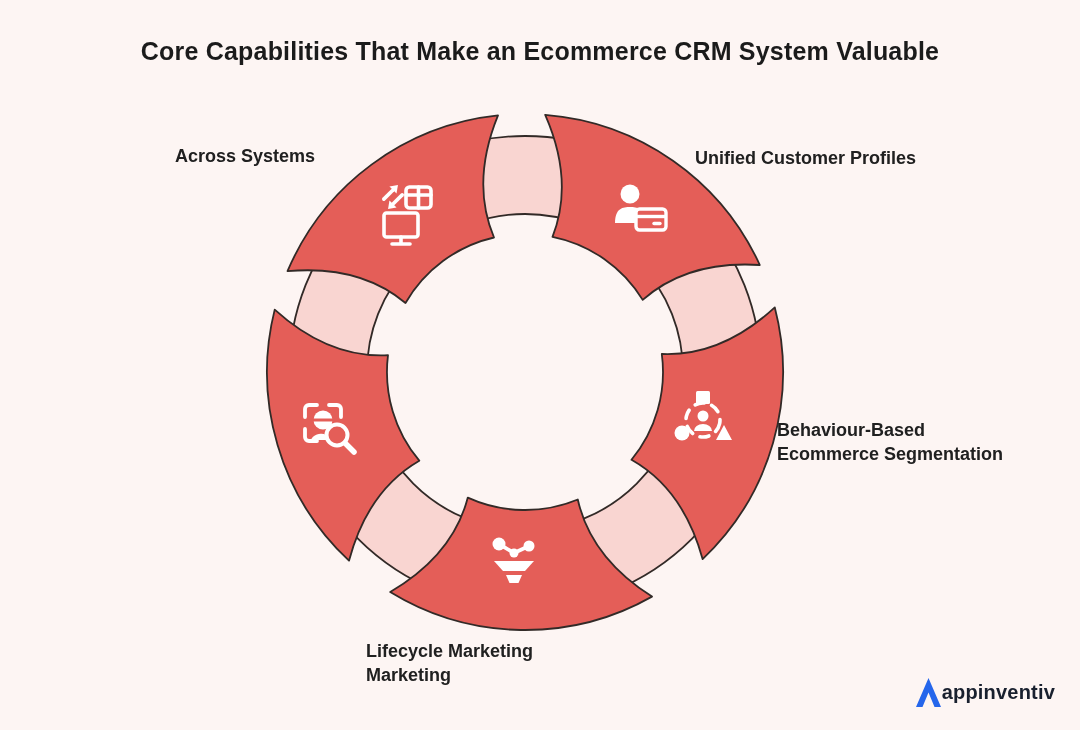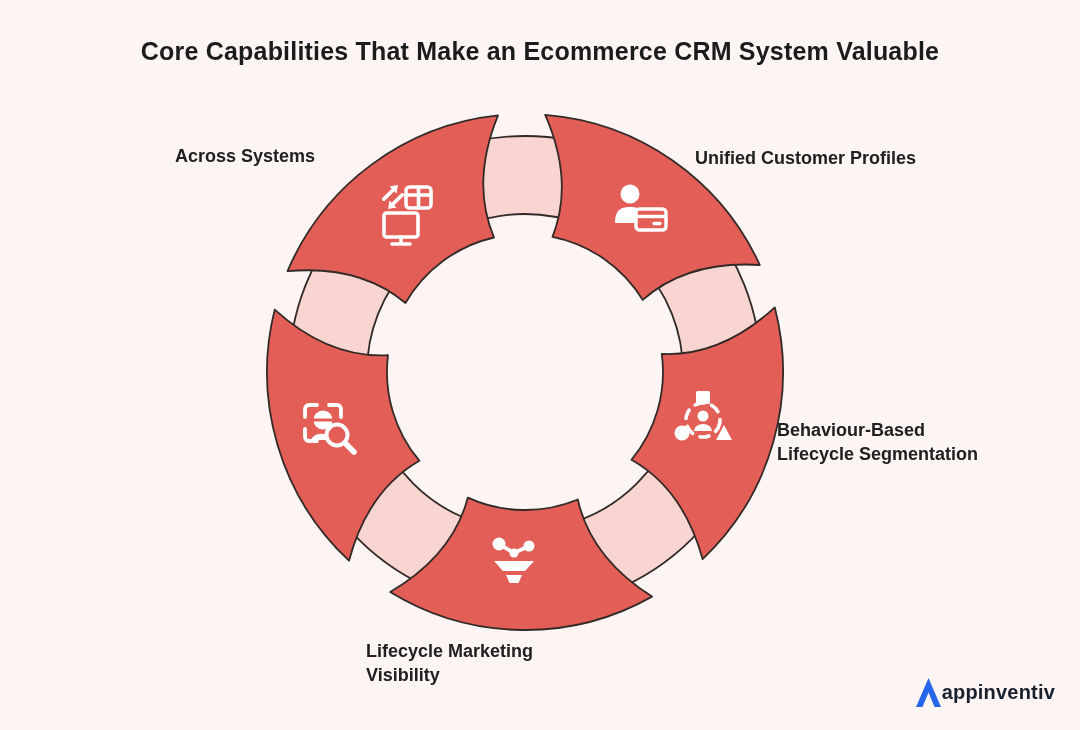--- a/index.html
+++ b/index.html
@@ -118,25 +118,25 @@
   </svg>
 
   <div class="cap-label" id="lbl-data-sync" style="color: rgb(32, 32, 32);">
     <div>Across Systems</div>
   </div>
   <div class="cap-label" id="lbl-unified" style="color: rgb(32, 32, 32);">
     <div>Unified Customer Profiles</div>
   </div>
   <div class="cap-label" id="lbl-segmentation" style="color: rgb(32, 32, 32);">
     <div>Behaviour-Based</div>
-    <div>Lifecycle Segmentation</div>
+    <div>Ecommerce Segmentation</div>
   </div>
   <div class="cap-label" id="lbl-lifecycle" style="color: rgb(32, 32, 32);">
     <div>Lifecycle Marketing</div>
-    <div>Visibility</div>
+    <div>Marketing</div>
   </div>
 
   <div class="brand">
     <svg width="27" height="31" viewBox="0 0 27 31">
       <path id="brand-a" d="M 1 30 L 13.5 1 L 26 30 L 19.5 30 L 13.5 15.5 L 7.5 30 Z" fill="#2566EB"></path>
     </svg>
     <span class="brand-name" style="color: rgb(25, 32, 46);">appinventiv</span>
   </div>
 
 </div>

